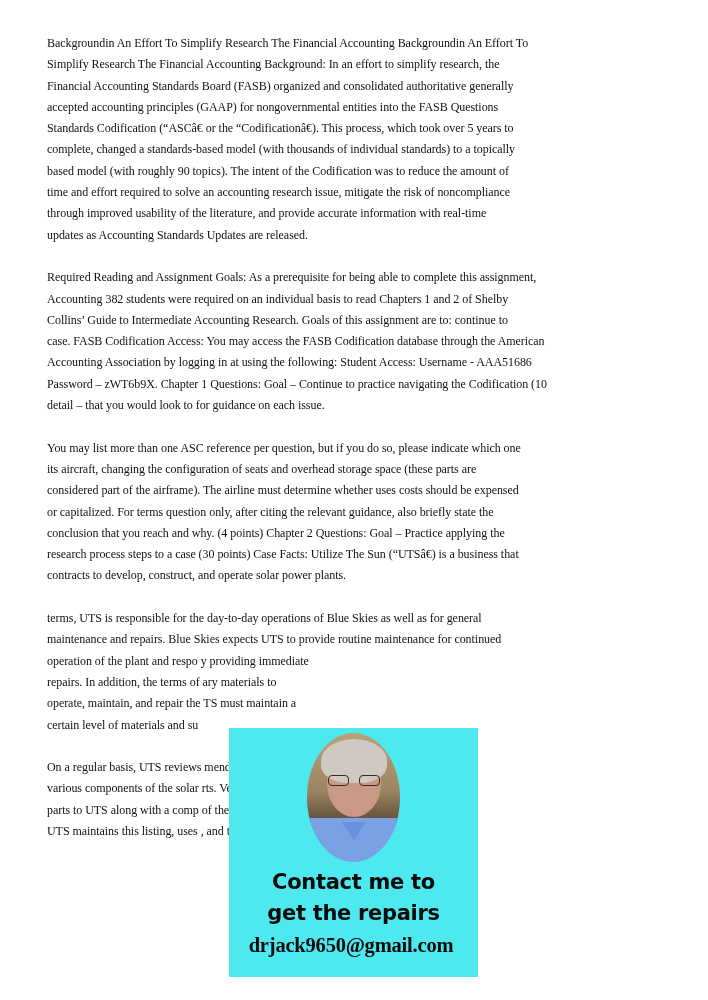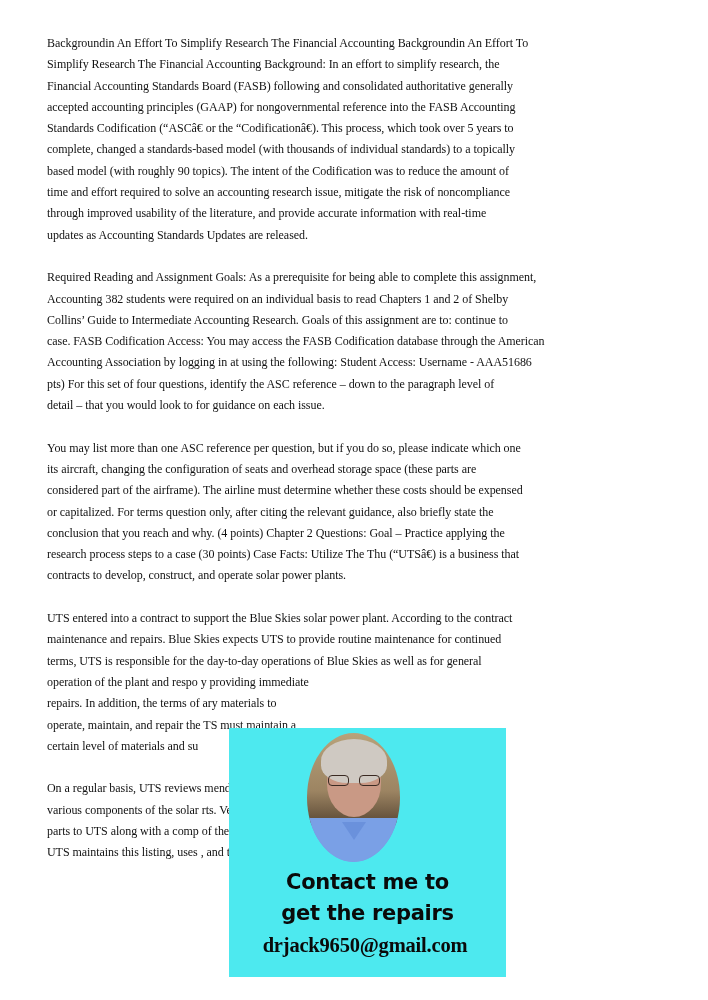--- a/index.html
+++ b/index.html
@@ -34,21 +34,20 @@
     }
     .promo {
       position: absolute;
       left: 229px;
       top: 728px;
       width: 249px;
       height: 249px;
       background: #4de9ef;
       text-align: center;
       overflow: hidden;
-      padding-left: 28px;
     }
     .avatar {
       position: absolute;
       left: 78px;
       top: 5px;
       width: 93px;
       height: 129px;
       border-radius: 50%;
       overflow: hidden;
       background: linear-gradient(180deg, #b8a27a 0%, #9c8462 45%, #5c4a36 70%, #6f93d8 72%, #7da3e6 100%);
@@ -135,54 +134,53 @@
       text-align: center;
     }
   </style>
 </head>
 <body>
 
 <div class="doc">
   <div class="para">
     <span class="line">Backgroundin An Effort To Simplify Research The Financial Accounting Backgroundin An Effort To</span>
     <span class="line">Simplify Research The Financial Accounting Background: In an effort to simplify research, the</span>
-    <span class="line">Financial Accounting Standards Board (FASB) following and consolidated authoritative generally</span>
-    <span class="line">accepted accounting principles (GAAP) for nongovernmental reference into the FASB Accounting</span>
+    <span class="line">Financial Accounting Standards Board (FASB) organized and consolidated authoritative generally</span>
+    <span class="line">accepted accounting principles (GAAP) for nongovernmental entities into the FASB Questions</span>
     <span class="line">Standards Codification (“ASCâ€ or the “Codificationâ€). This process, which took over 5 years to</span>
     <span class="line">complete, changed a standards-based model (with thousands of individual standards) to a topically</span>
     <span class="line">based model (with roughly 90 topics). The intent of the Codification was to reduce the amount of</span>
     <span class="line">time and effort required to solve an accounting research issue, mitigate the risk of noncompliance</span>
     <span class="line">through improved usability of the literature, and provide accurate information with real-time</span>
     <span class="line">updates as Accounting Standards Updates are released.</span>
   </div>
 
   <div class="para">
     <span class="line">Required Reading and Assignment Goals: As a prerequisite for being able to complete this assignment,</span>
     <span class="line">Accounting 382 students were required on an individual basis to read Chapters 1 and 2 of Shelby</span>
     <span class="line">Collins’ Guide to Intermediate Accounting Research. Goals of this assignment are to: continue to</span>
     <span class="line">case. FASB Codification Access: You may access the FASB Codification database through the American</span>
     <span class="line">Accounting Association by logging in at using the following: Student Access: Username - AAA51686</span>
-    <span class="line">pts) For this set of four questions, identify the ASC reference – down to the paragraph level of</span>
+    <span class="line">Password – zWT6b9X. Chapter 1 Questions: Goal – Continue to practice navigating the Codification (10</span>
     <span class="line">detail – that you would look to for guidance on each issue.</span>
   </div>
 
   <div class="para">
     <span class="line">You may list more than one ASC reference per question, but if you do so, please indicate which one</span>
     <span class="line">its aircraft, changing the configuration of seats and overhead storage space (these parts are</span>
-    <span class="line">considered part of the airframe). The airline must determine whether these costs should be expensed</span>
+    <span class="line">considered part of the airframe). The airline must determine whether uses costs should be expensed</span>
     <span class="line">or capitalized. For terms question only, after citing the relevant guidance, also briefly state the</span>
     <span class="line">conclusion that you reach and why. (4 points) Chapter 2 Questions: Goal – Practice applying the</span>
-    <span class="line">research process steps to a case (30 points) Case Facts: Utilize The Thu (“UTSâ€) is a business that</span>
+    <span class="line">research process steps to a case (30 points) Case Facts: Utilize The Sun (“UTSâ€) is a business that</span>
     <span class="line">contracts to develop, construct, and operate solar power plants.</span>
   </div>
 
   <div class="para">
-    <span class="line">UTS entered into a contract to support the Blue Skies solar power plant. According to the contract</span>
+    <span class="line">terms, UTS is responsible for the day-to-day operations of Blue Skies as well as for general</span>
     <span class="line">maintenance and repairs. Blue Skies expects UTS to provide routine maintenance for continued</span>
-    <span class="line">terms, UTS is responsible for the day-to-day operations of Blue Skies as well as for general</span>
     <span class="line">operation of the plant and respo                                                      y providing immediate</span>
     <span class="line">repairs. In addition, the terms of                                                    ary materials to</span>
     <span class="line">operate, maintain, and repair the                                                     TS must maintain a</span>
     <span class="line">certain level of materials and su</span>
   </div>
 
   <div class="para">
     <span class="line">On a regular basis, UTS reviews                                                       mended spare parts for</span>
     <span class="line">various components of the solar                                                      rts. Vendors deliver the</span>
     <span class="line">parts to UTS along with a comp                                                       of the parts provided.</span>

